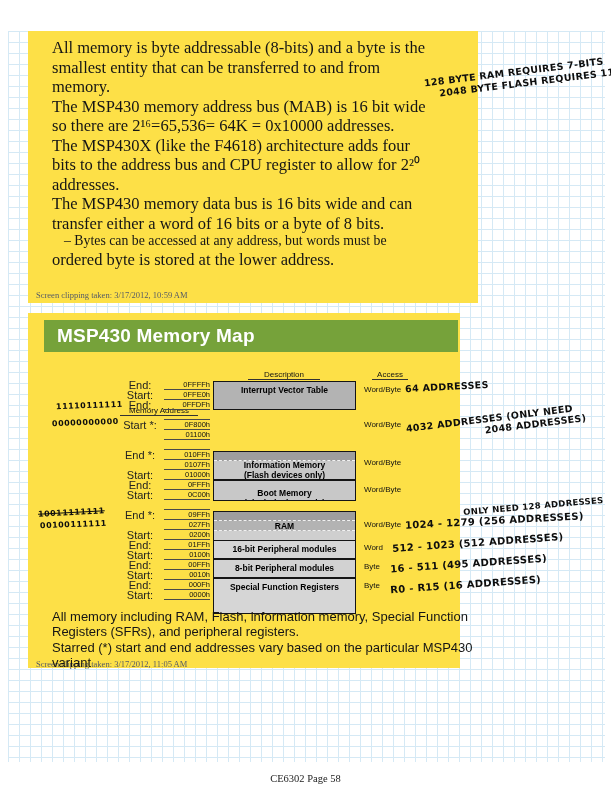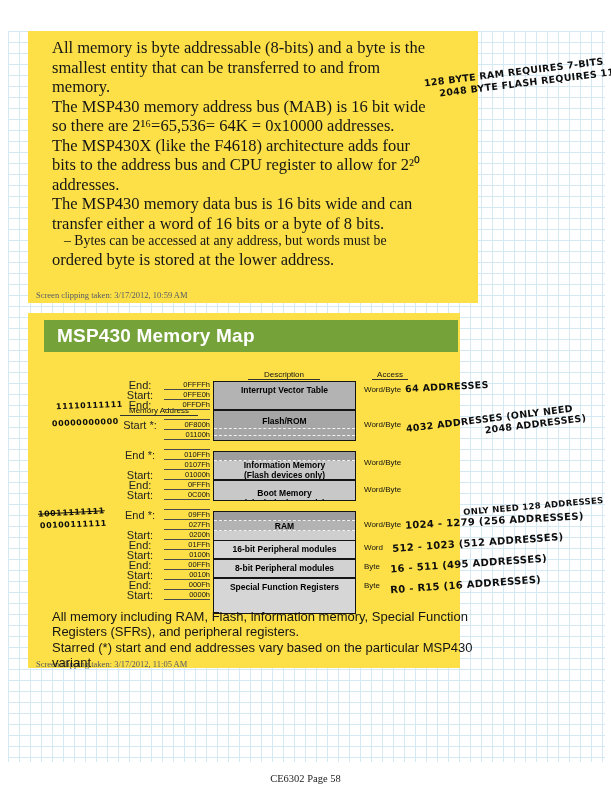--- a/index.html
+++ b/index.html
@@ -188,24 +188,20 @@
     <div class="addr-row">
         <span class="addr-label">Start:</span>
         <span class="addr-value">0000h</span>
       </div>
   </div>
 
   <div class="box-col">
     <div class="mbox bx-ivt">
       <span>Interrupt Vector Table</span>
     </div>
-    <div class="mbox bx-flash">
-      <span>Flash/ROM</span>
-      <div class="dash" style="top:17px"></div><div class="dash" style="top:24px"></div>
-    </div>
     <div class="mbox bx-info">
       <div>Information Memory</div>
       <div>(Flash devices only)</div>
       <div class="dash" style="top:8px"></div>
     </div>
     <div class="mbox bx-boot">
       <div>Boot Memory</div>
       <div>(Flash devices only)</div>
     </div>
     <div class="mbox bx-ram">

